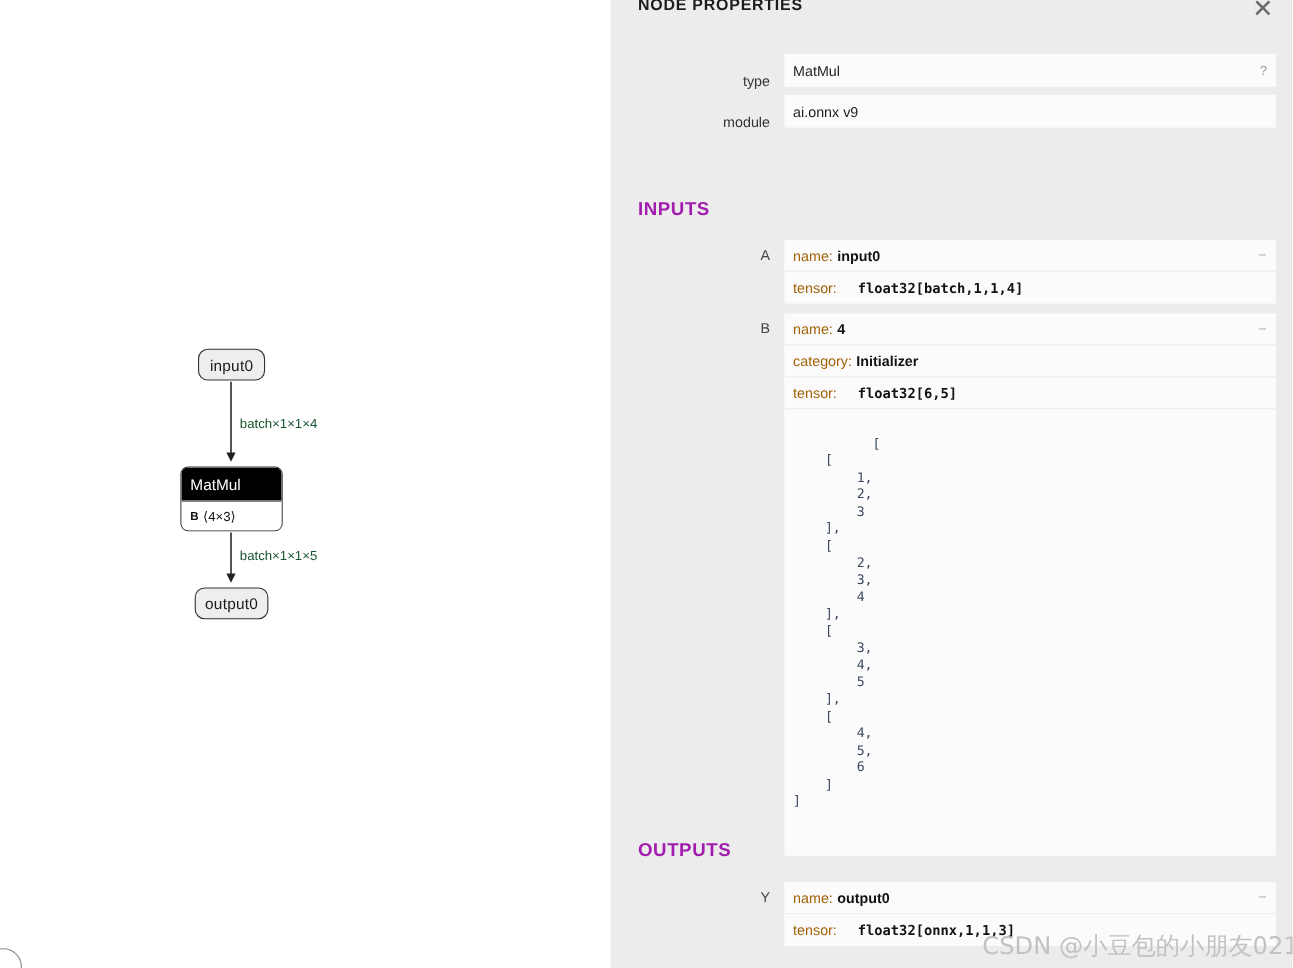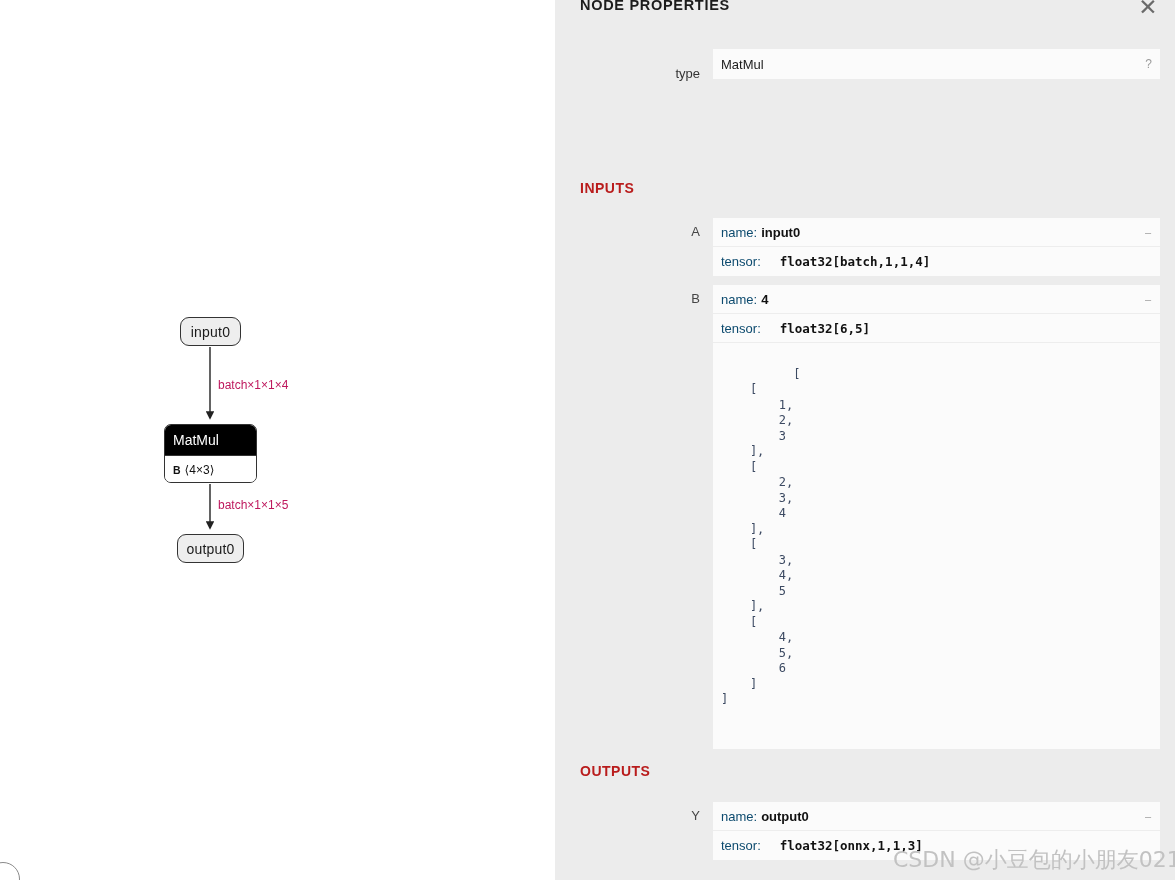--- a/index.html
+++ b/index.html
@@ -76,21 +76,21 @@
     padding-left: 8px;
     box-sizing: border-box;
     border-top: 1px solid #333333;
   }
   #node-matmul .mm-body .mm-port { font-weight: bold; font-size: 10.5px; margin-right: 4px; }
   #node-matmul .mm-body .mm-shape { font-size: 12px; }
 
   .graph-edge-label {
     position: absolute;
     font-size: 12px;
-    color: #be185d;
+    color: #14532d;
     white-space: nowrap;
   }
   #edge-label-top { left: 218px; top: 378px; }
   #edge-label-bottom { left: 218px; top: 498px; }
 
   .edge-svg { position: absolute; left: 0; top: 0; width: 555px; height: 880px; pointer-events: none; }
 
   #corner-arc {
     position: absolute;
     left: -14px;
@@ -129,23 +129,23 @@
     font-size: 23px;
     line-height: 26px;
     text-align: center;
     cursor: pointer;
     font-weight: 300;
   }
 
   .section-header {
     position: absolute;
     left: 25px;
-    font-size: 14px;
+    font-size: 17px;
     font-weight: bold;
-    color: #b91c1c;
+    color: #a21caf;
     letter-spacing: .5px;
   }
   #inputs-header { top: 180px; }
   #outputs-header { top: 763px; }
 
   
   .attr-row {
     position: absolute;
     left: 100px;
     width: 505px;
@@ -215,21 +215,21 @@
     min-height: 29px;
     display: flex;
     align-items: center;
     padding: 0 8px;
     box-sizing: border-box;
     border-bottom: 1px solid #ededed;
     font-size: 13px;
     color: #1c1c1c;
   }
   .arg-line:last-child { border-bottom: none; }
-  .arg-line .k { color: #0c4a6e; }
+  .arg-line .k { color: #a16207; }
   .arg-line .v { font-weight: bold; margin-left: 4px; color: #111111; }
   .arg-line .v-mono {
     margin-left: 19px;
     font-family: "DejaVu Sans Mono", "Liberation Mono", monospace;
     font-size: 12.5px;
     font-weight: bold;
     color: #111111;
   }
   .collapse-icon {
     position: absolute;
@@ -321,20 +321,26 @@
     <div id="close-button">✕</div>
 
     <div class="attr-row" id="row-type">
       <div class="attr-label">type</div>
       <div class="attr-value-box">
         <span class="attr-value-text">MatMul</span>
         <span class="help-icon">?</span>
       </div>
     </div>
 
+    <div class="attr-row" id="row-module">
+      <div class="attr-label">module</div>
+      <div class="attr-value-box">
+        <span class="attr-value-text">ai.onnx v9</span>
+      </div>
+    </div>
 
 
     <div class="section-header" id="inputs-header">INPUTS</div>
 
     <div class="arg-group" id="group-a">
       <div class="arg-letter">A</div>
       <div class="arg-card">
         <div class="arg-line">
           <span class="k">name:</span>
           <span class="v">input0</span>
@@ -347,20 +353,24 @@
       </div>
     </div>
 
     <div class="arg-group" id="group-b">
       <div class="arg-letter">B</div>
       <div class="arg-card">
         <div class="arg-line">
           <span class="k">name:</span>
           <span class="v">4</span>
           <span class="collapse-icon">–</span>
+        </div>
+        <div class="arg-line">
+          <span class="k">category:</span>
+          <span class="v">Initializer</span>
         </div>
         <div class="arg-line">
           <span class="k">tensor:</span>
           <span class="v-mono">float32[6,5]</span>
         </div>
         <div class="tensor-block">
           <span>[
     [
         1,
         2,

